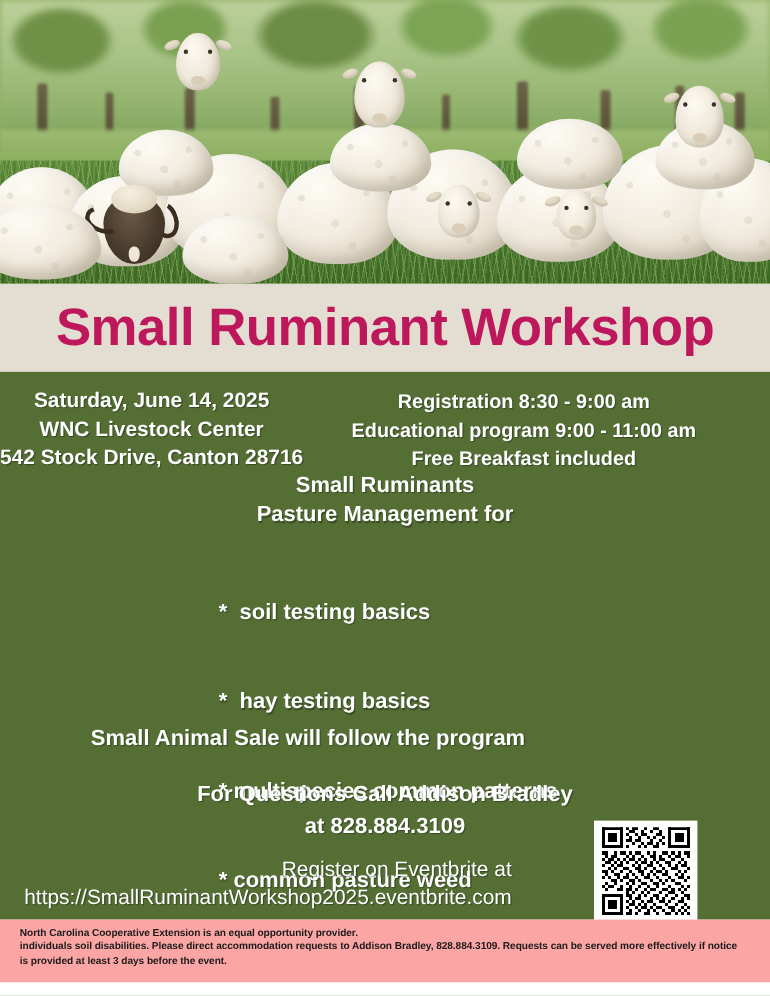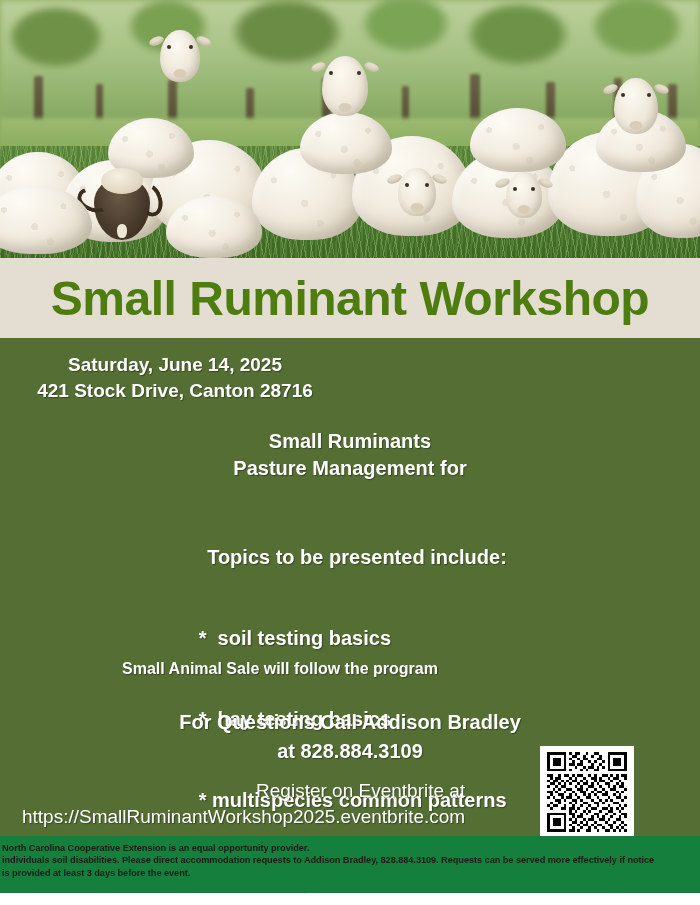--- a/index.html
+++ b/index.html
@@ -162,21 +162,21 @@
     display: flex;
     align-items: center;
     justify-content: center;
   }
   .title-band h1 {
     margin: 0;
     font-family: "Liberation Sans Narrow", "Liberation Sans", sans-serif;
     font-size: 48px;
     font-weight: bold;
     letter-spacing: -0.5px;
-    color: #4d7c0f;
+    color: #be185d;
     white-space: nowrap;
   }
 
   
   .green-body {
     position: absolute;
     left: 0; top: 338px;
     width: 700px; height: 498px;
     background: #546e34;
     color: #ffffff;
@@ -226,21 +226,21 @@
     line-height: 27px;
     white-space: pre;
   }
   .topics-inner .head { padding-left: 14px; }
 
   .sale-line {
     position: absolute;
     left: 0; top: 322px;
     width: 560px;
     text-align: center;
-    font-size: 16px;
+    font-size: 20px;
     font-weight: bold;
   }
   .questions {
     position: absolute;
     left: 0; top: 370px;
     width: 700px;
     text-align: center;
     font-size: 20px;
     font-weight: bold;
     line-height: 29px;
@@ -263,23 +263,23 @@
     padding: 6px;
     box-sizing: border-box;
   }
   .qr-wrap svg { display: block; width: 100%; height: 100%; }
 
   
   .footer {
     position: absolute;
     left: 0; top: 836px;
     width: 700px; height: 57px;
-    background: #15803d;
+    background: #fca5a5;
     color: #1a1a1a;
-    padding: 6px 14px 0 2px;
+    padding: 6px 14px 0 18px;
     box-sizing: border-box;
   }
   .footer p {
     margin: 0;
     font-size: 9.2px;
     font-weight: bold;
     line-height: 12.4px;
     letter-spacing: -0.05px;
   }
 </style>
@@ -368,32 +368,37 @@
 
   <div class="title-band">
     <h1>Small Ruminant Workshop</h1>
   </div>
 
   <div class="green-body">
 
     <div class="two-col">
       <div class="col left txt">
         <div>Saturday, June 14, 2025</div>
-        <div>421 Stock Drive, Canton 28716</div>
+        <div>WNC Livestock Center</div>
+        <div>542 Stock Drive, Canton 28716</div>
+      </div>
+      <div class="col right txt">
+        <div>Registration 8:30 - 9:00 am</div>
+        <div>Educational program 9:00 - 11:00 am</div>
+        <div>Free Breakfast included</div>
       </div>
     </div>
 
     <div class="subtitle txt">
       <div>Small Ruminants</div>
       <div>Pasture Management for</div>
     </div>
 
     <div class="topics">
       <div class="topics-inner txt">
-        <div class="head">Topics to be presented include:</div>
         <div> *  soil testing basics</div>
         <div> *  hay testing basics</div>
         <div> * multispecies common patterns</div>
         <div> * common pasture weed</div>
         
       </div>
     </div>
 
     <div class="sale-line txt">Small Animal Sale will follow the program</div>
 

